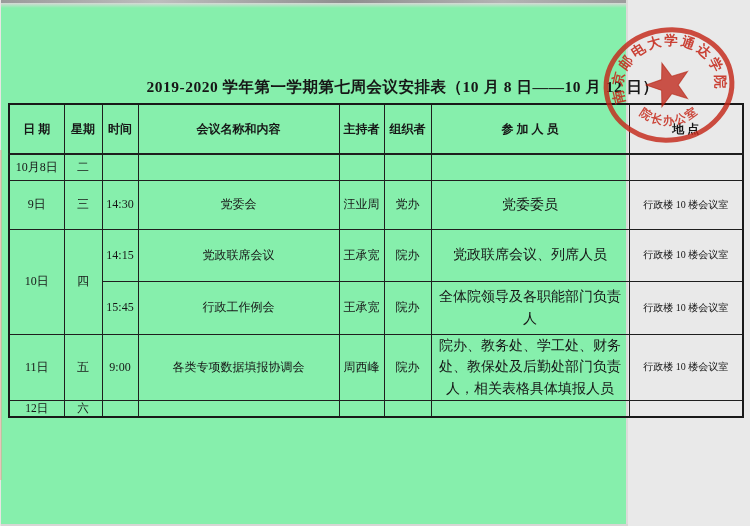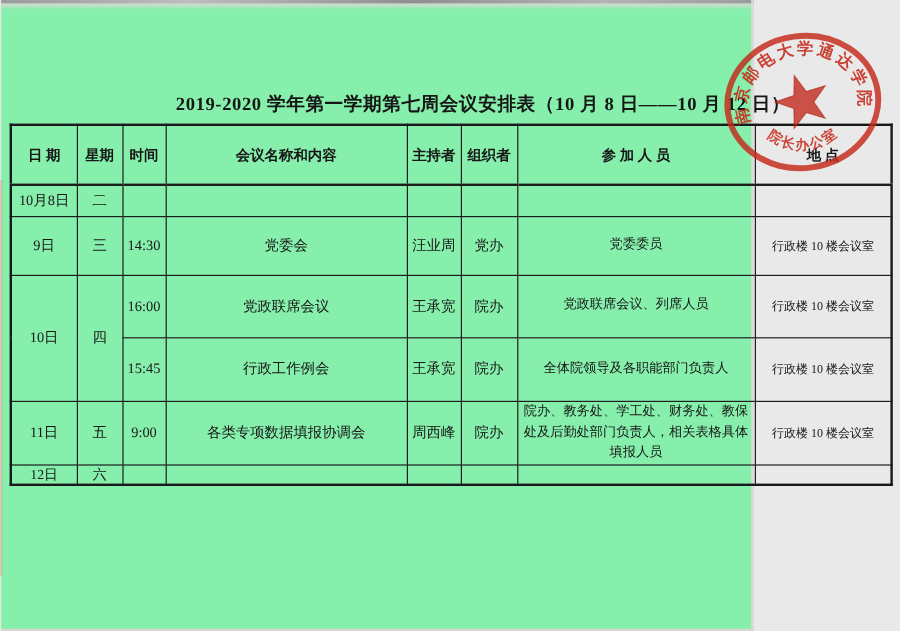--- a/index.html
+++ b/index.html
@@ -42,21 +42,21 @@
   table.sched thead th{font-weight:bold;font-size:12px;border-bottom-width:2px;}
   tr.hdr{height:50px;}
   tr.r0{height:26px;margin-left:42px;}
   tr.r1{height:49px;}
   tr.r2{height:52px;}
   tr.r3{height:53px;}
   tr.r4{height:53px;}
   tr.r5{height:17px;}
   td.c-date{text-align:right;padding-right:6px;white-space:nowrap;}
   tr.r0 td.c-date{padding-right:2px;}
-  td.c-part{font-size:11px;line-height:1.55;padding:2px 5px;}
+  td.c-part{font-size:14px;line-height:1.55;padding:2px 5px;}
   td.c-loc{font-size:10px;white-space:nowrap;}
   tr.r5 td{font-size:11.5px;}
 
   .footer{
     position:absolute;left:8px;top:411px;width:736px;
     font-size:13px;font-weight:bold;
     padding-left:37px;box-sizing:border-box;
     letter-spacing:0.2px;
   }
 
@@ -117,21 +117,21 @@
         <td>14:30</td>
         <td>党委会</td>
         <td>汪业周</td>
         <td>党办</td>
         <td class="c-part">党委委员</td>
         <td class="c-loc">行政楼 10 楼会议室</td>
       </tr>
       <tr class="r2">
         <td class="c-date" rowspan="2">10日</td>
         <td rowspan="2">四</td>
-        <td>16:00</td>
+        <td>14:15</td>
         <td>党政联席会议</td>
         <td>王承宽</td>
         <td>院办</td>
         <td class="c-part">党政联席会议、列席人员</td>
         <td class="c-loc">行政楼 10 楼会议室</td>
       </tr>
       <tr class="r3">
         <td>15:45</td>
         <td>行政工作例会</td>
         <td>王承宽</td>

